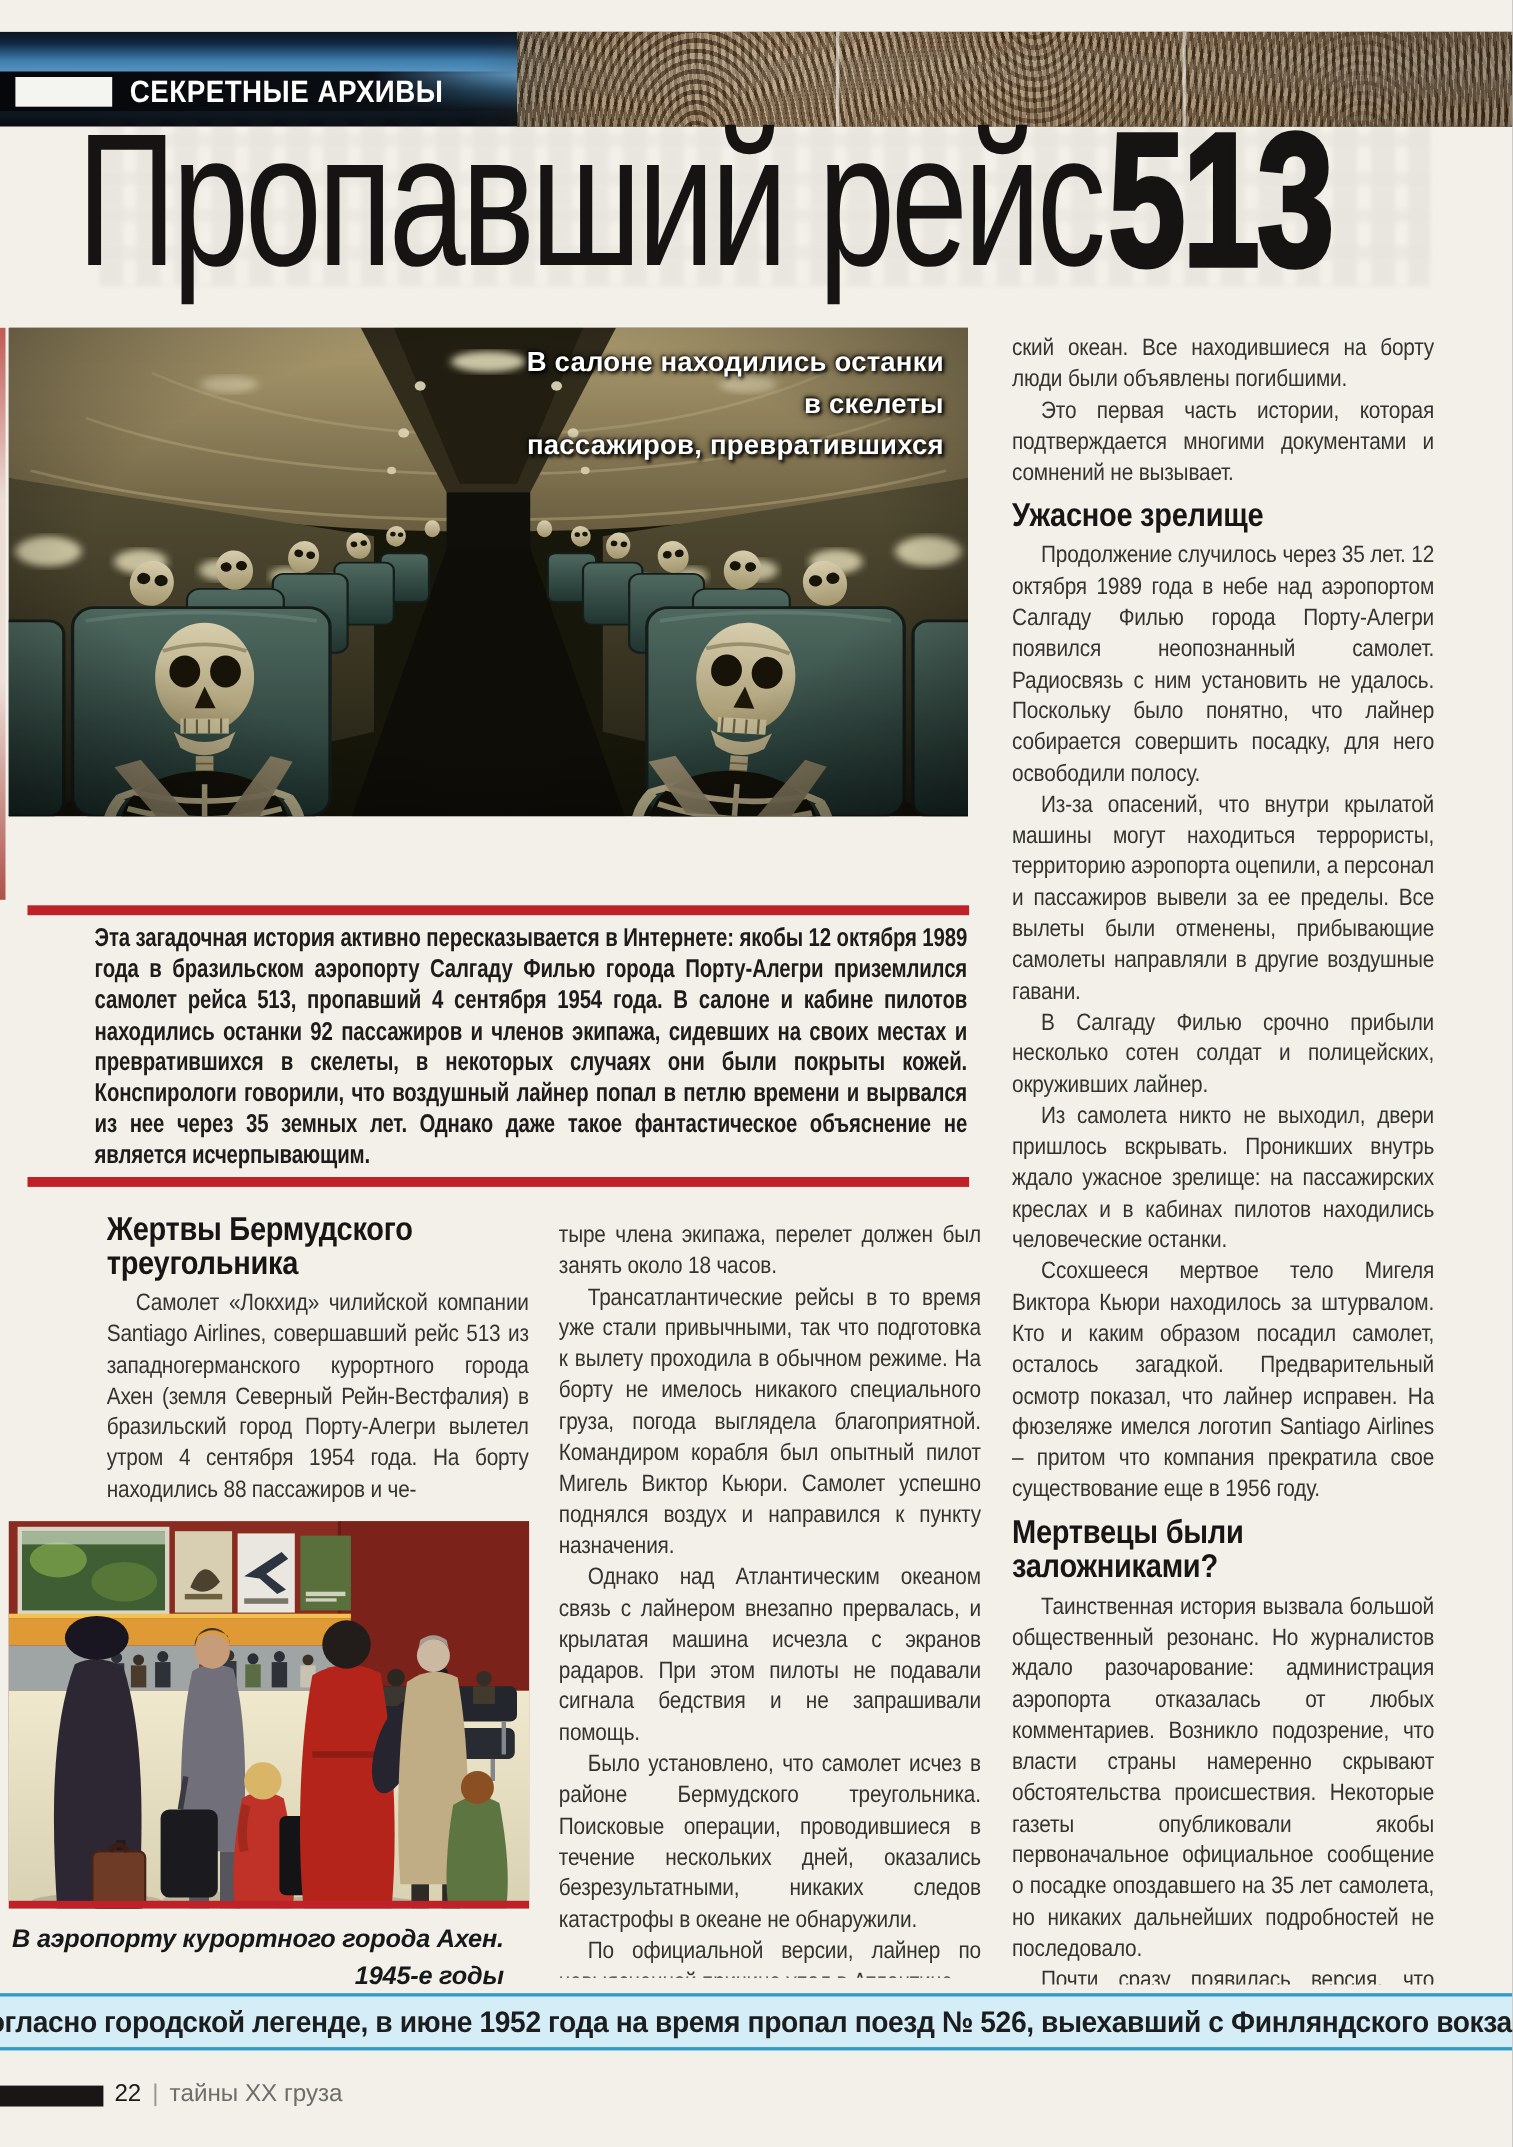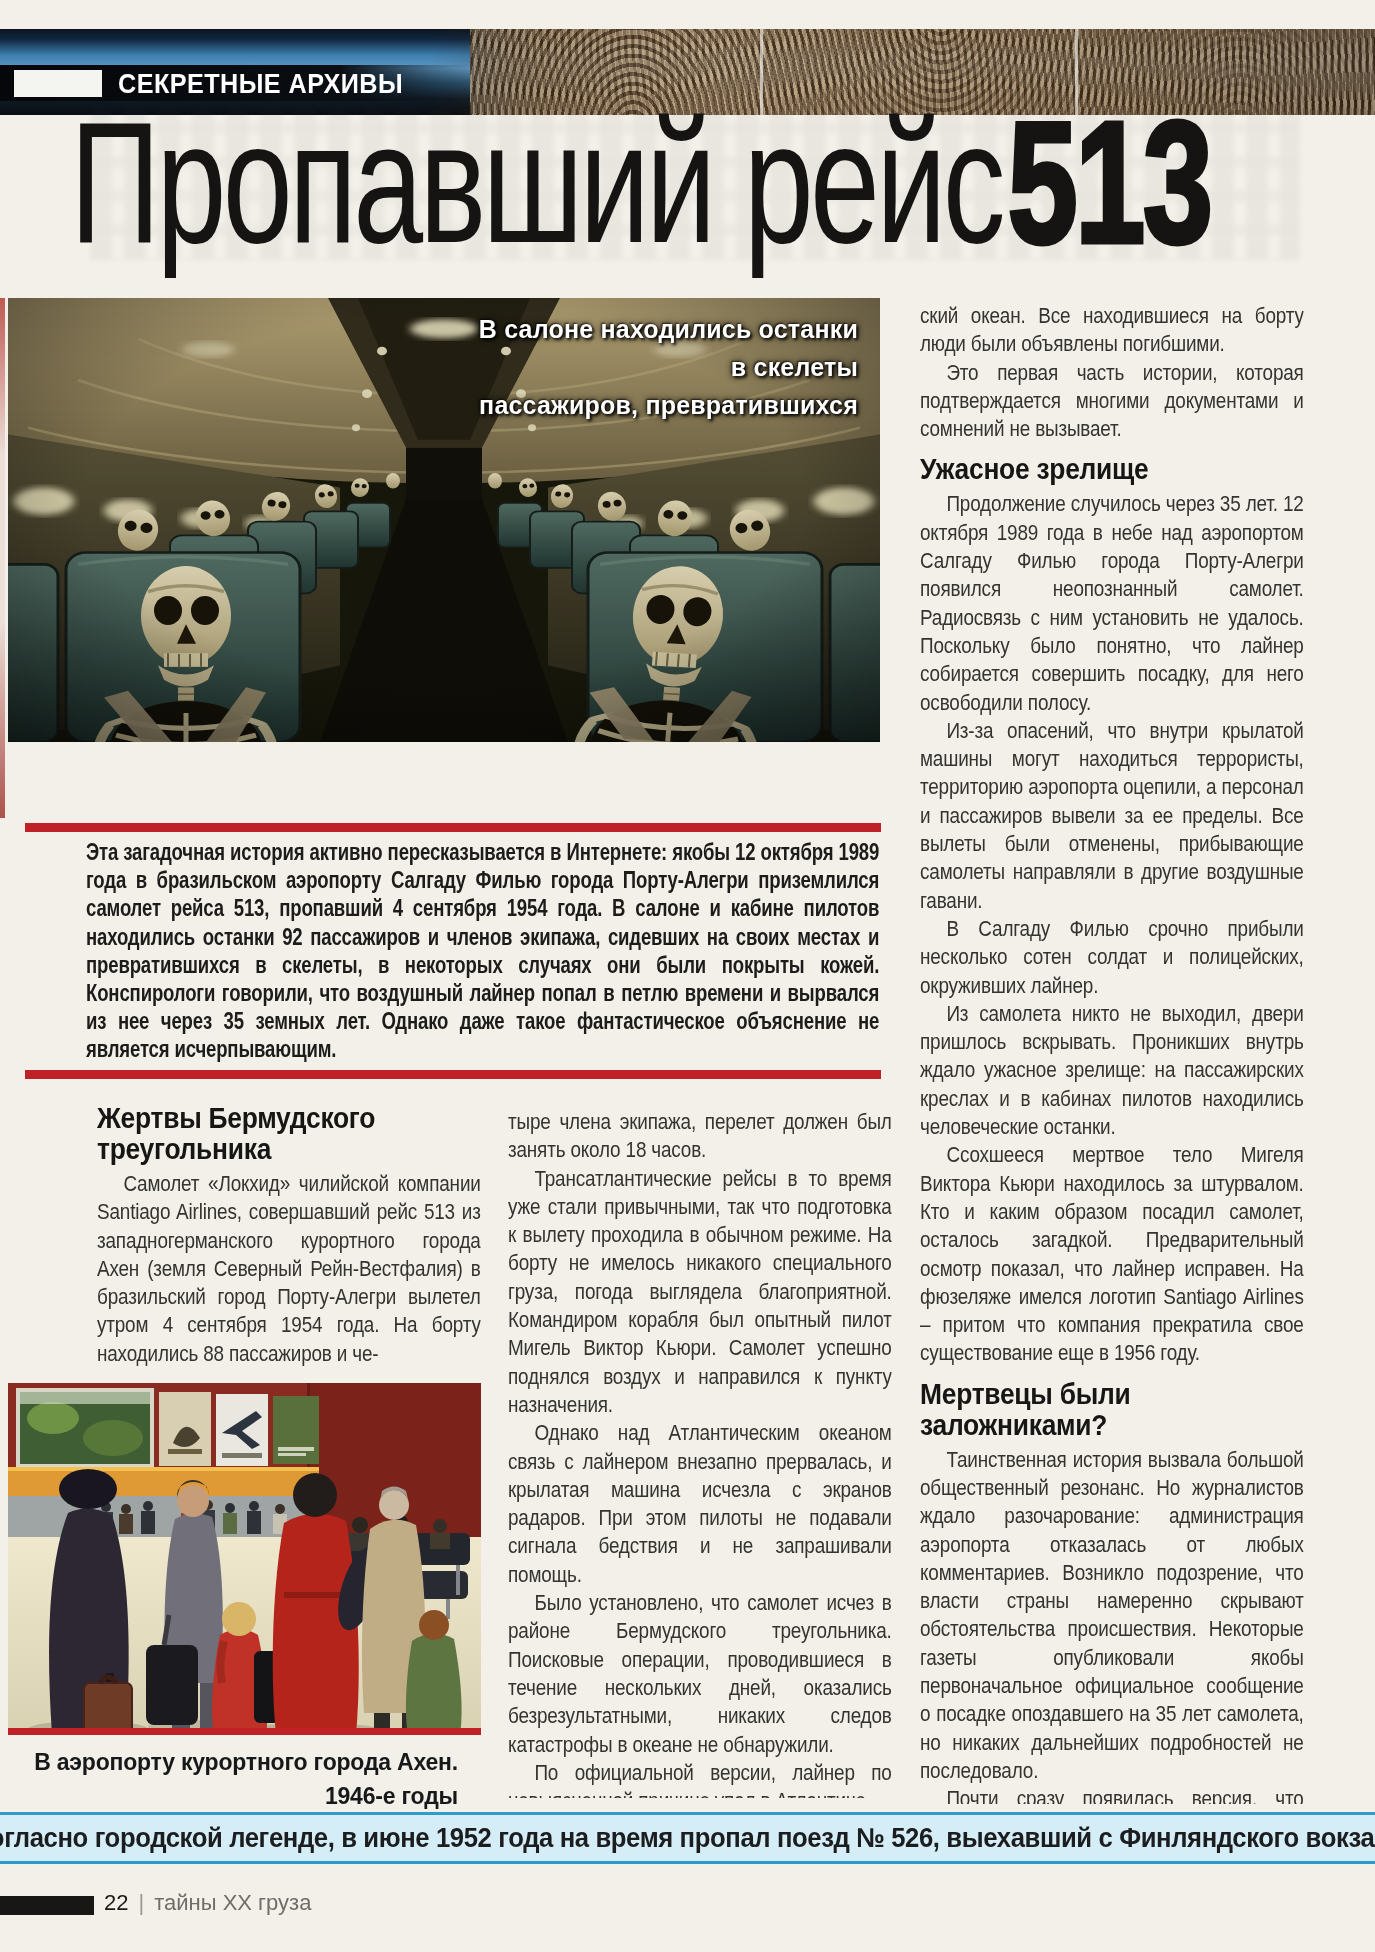--- a/index.html
+++ b/index.html
@@ -64,21 +64,21 @@
     margin:10px 0 6px 0; text-align:left; }
   .col h2.first { margin-top:0; }
   .col-left  { left:97px;  top:1102px; height:280px; overflow:hidden; }
   .col-mid   { left:508px; top:1108px; height:690px; overflow:hidden; }
   .col-right { left:920px; top:302px;  height:1502px; overflow:hidden; }
 
   
   .photo-airport { position:absolute; left:8px; top:1383px; width:473px; height:352px; background:#8a2b21; }
   .photo-airport svg { display:block; width:100%; height:100%; }
   .cap-airport { position:absolute; left:8px; top:1745px; width:450px; text-align:right; font-weight:bold;
-    font-size:23px; line-height:34px; color:#17181a; letter-spacing:-.2px; }
+    font-size:23px; line-height:34px; color:#17181a; letter-spacing:-.2px;font-style:italic; }
 
   
   .strip { position:absolute; left:0; top:1812px; width:1375px; height:52px; background:#d5edf7;
     border-top:3px solid #2f9cc7; border-bottom:3px solid #2f9cc7;
     display:flex; align-items:center; justify-content:center; }
   .strip-text { font-size:27px; font-weight:bold; color:#1c1d1f; letter-spacing:-.4px;
     transform:scaleX(.95); white-space:nowrap; }
 
   
   .footer-bar { position:absolute; left:0; top:1896px; width:94px; height:19px; background:#181715; }
@@ -393,21 +393,21 @@
       <rect x="394" y="330" width="16" height="22" fill="#2e2b26"></rect>
 
       <path d="M404,258 C398,292 396,332 400,352 L452,352 C456,324 452,288 446,256 Q424,244 404,258 Z" fill="#5d7540"></path>
       <circle cx="426" cy="242" r="15" fill="#8a4f22"></circle>
 
       <rect x="0" y="345" width="473" height="7" fill="#bf2128"></rect>
     </svg>
   </div>
   <div class="cap-airport">
     <div>В аэропорту курортного города Ахен.</div>
-    <div>1946-е годы</div>
+    <div>1945-е годы</div>
   </div>
 
   <div class="col col-mid">
     <p class="noindent">тыре члена экипажа, перелет должен был занять около 18 часов.</p>
     <p>Трансатлантические рейсы в то время уже стали привычными, так что подготовка к вылету проходила в обычном режиме. На борту не имелось никакого специального груза, погода выглядела благоприятной. Командиром корабля был опытный пилот Мигель Виктор Кьюри. Самолет успешно поднялся воздух и направился к пункту назначения.</p>
     <p>Однако над Атлантическим океаном связь с лайнером внезапно прервалась, и крылатая машина исчезла с экранов радаров. При этом пилоты не подавали сигнала бедствия и не запрашивали помощь.</p>
     <p>Было установлено, что самолет исчез в районе Бермудского треугольника. Поисковые операции, проводившиеся в течение нескольких дней, оказались безрезультатными, никаких следов катастрофы в океане не обнаружили.</p>
     <p>По официальной версии, лайнер по невыясненной причине упал в Атлантиче-</p>
   </div>
 

